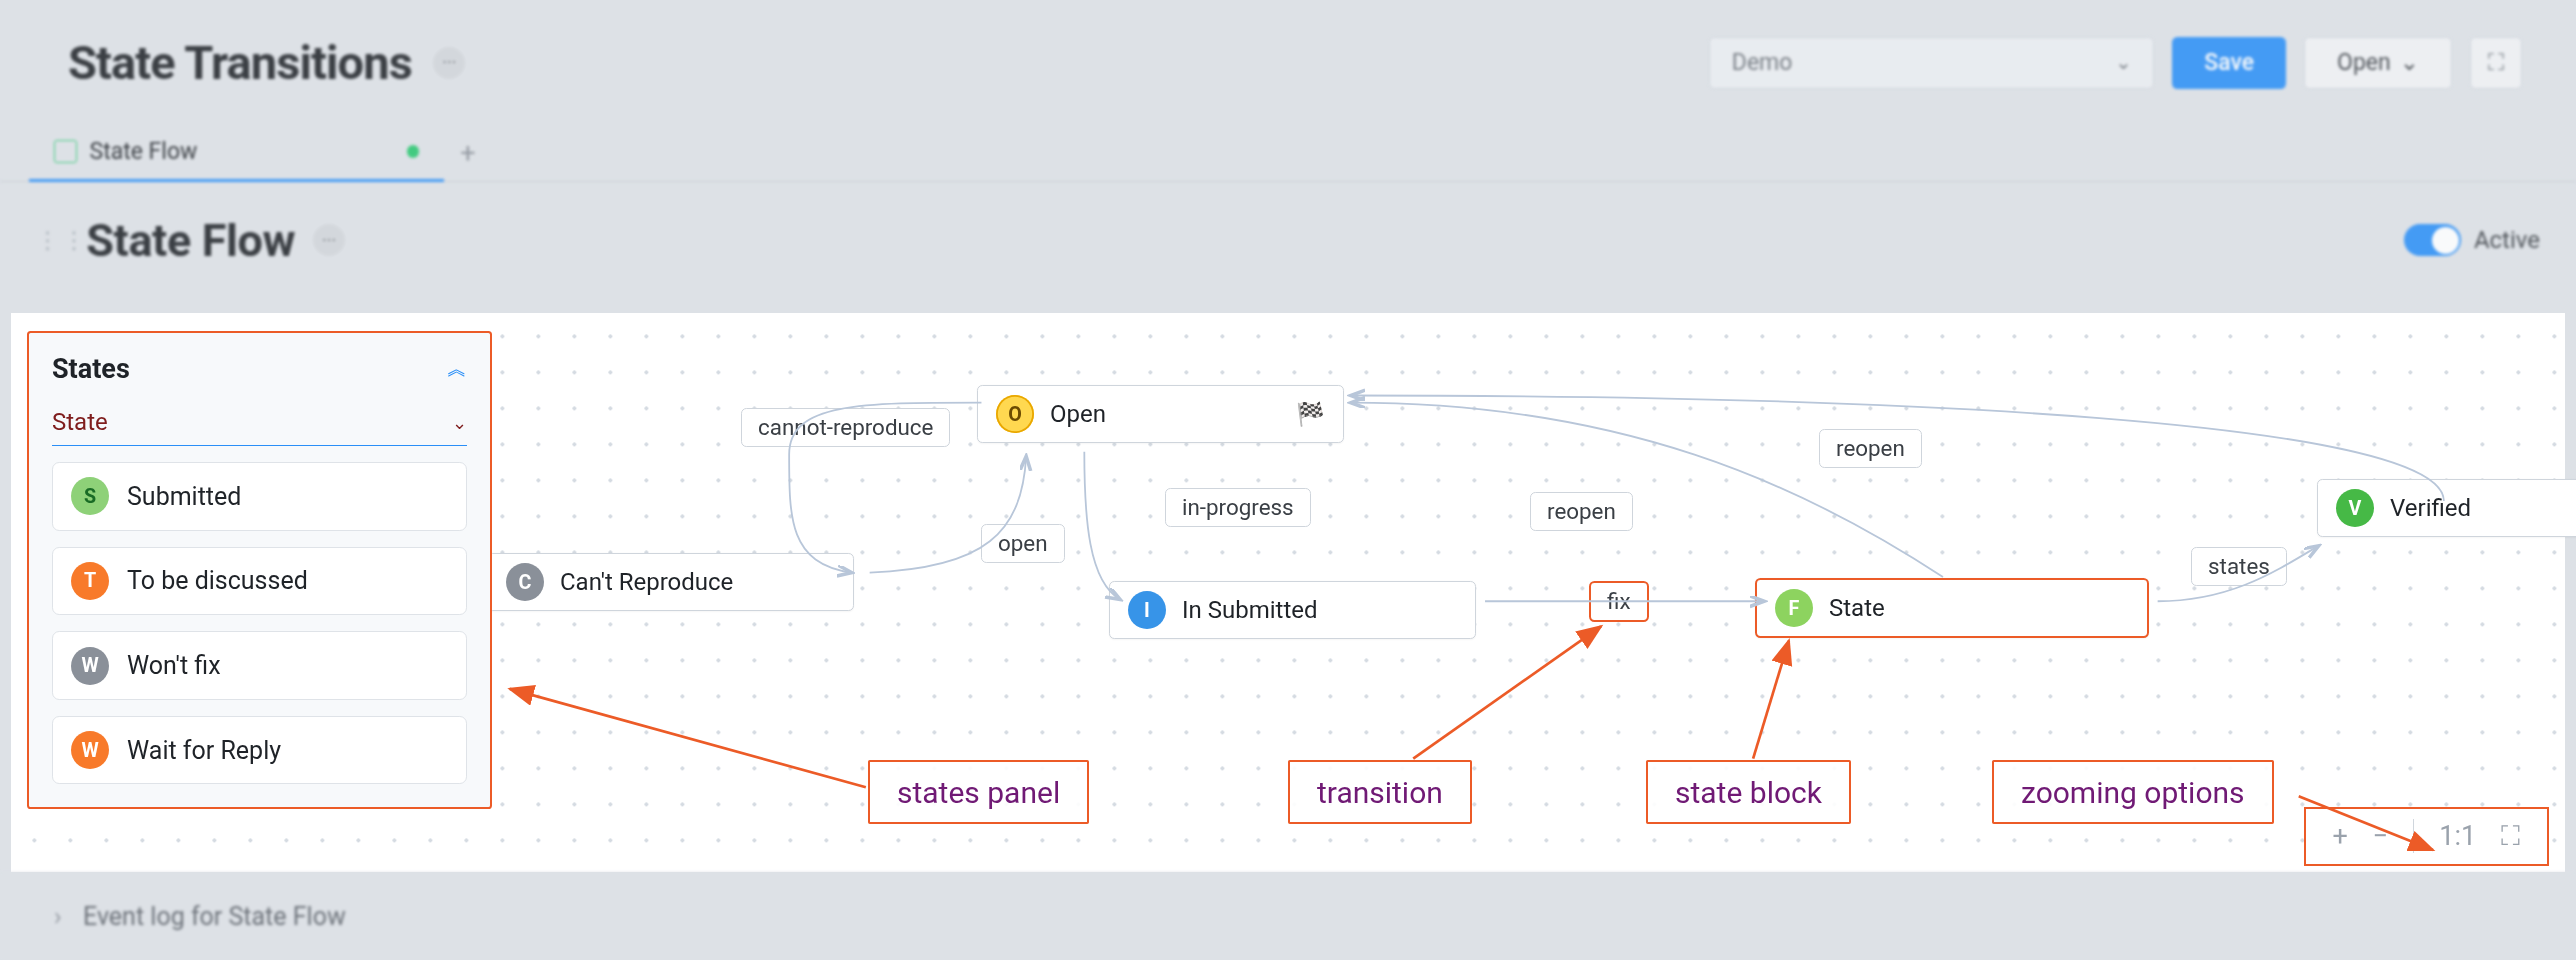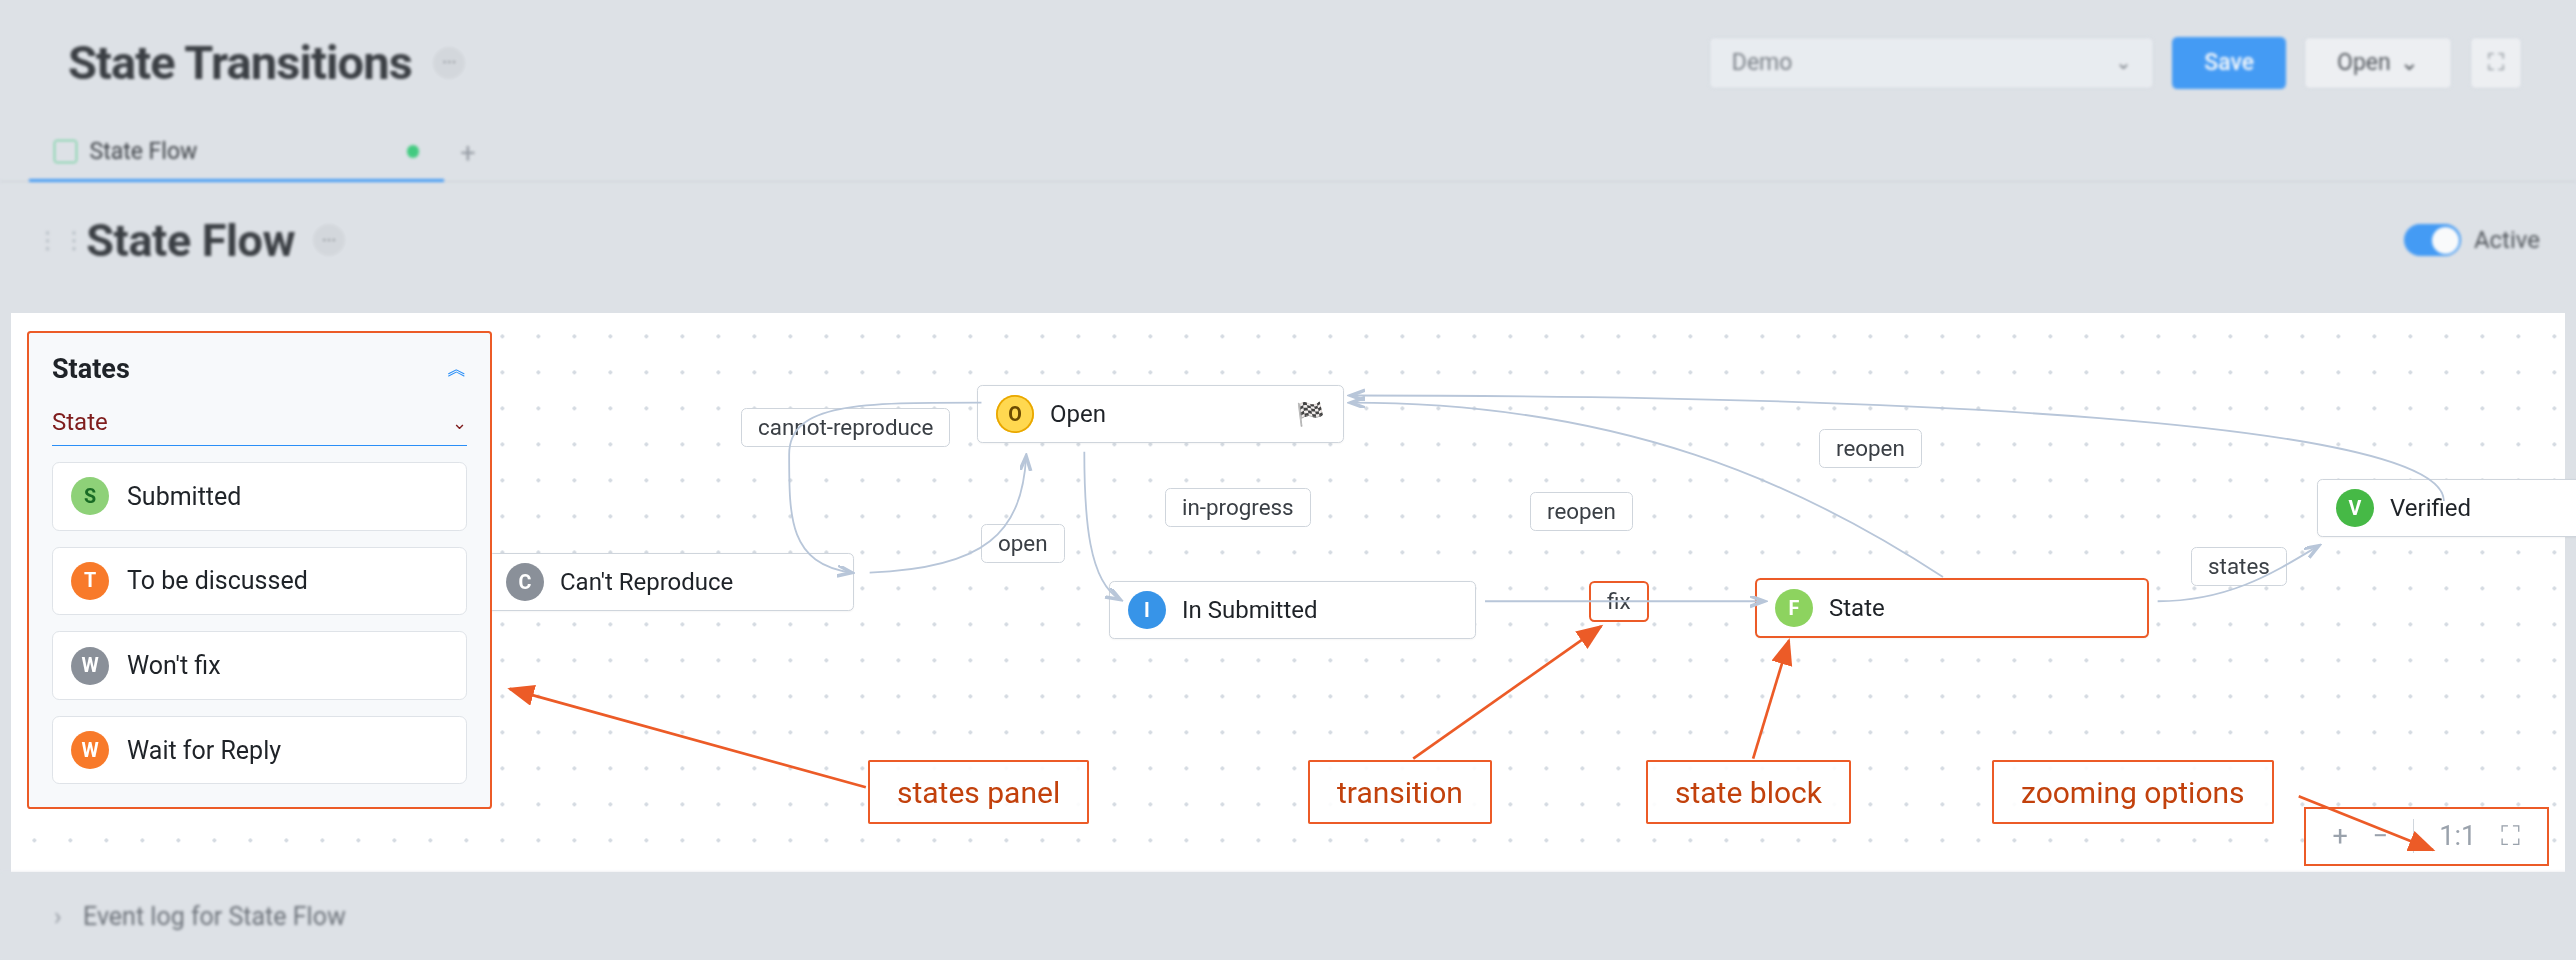--- a/index.html
+++ b/index.html
@@ -187,21 +187,21 @@
     background: #fff; border: 0.9px solid #cfd5dc; border-radius: 5.4px;
     padding: 5.4px 16px; font-size: 22.4px; color: #3a3f45;
   }
   .edge-label.highlight { border: 2.7px solid #ec5b27; }
 
   
   .callout {
     position: absolute;
     border: 2.7px solid #ec5b27; border-radius: 1.8px;
     background: rgba(255,255,255,.9);
-    color: #c2410c; font-size: 30px;
+    color: #701a75; font-size: 30px;
     padding: 12.5px 27px;
   }
   .arrow { stroke: #ec5b27; stroke-width: 3; fill: none; marker-end: url(#arrowhead); }
 
   
   .zoom-box {
     position: absolute; right: 27px; bottom: 95px;
     display: flex; align-items: center; gap: 25px;
     background: #fff; border: 2.7px solid #ec5b27;
     padding: 10.7px 27px; font-size: 27px; color: #9aa2ac;
@@ -342,21 +342,21 @@
         <span>Won't fix</span>
       </div>
       <div class="state-card">
         <span class="badge orange">W</span>
         <span>Wait for Reply</span>
       </div>
     </div>
 </div>
 
 <div class="callout" style="left:868px;  top:760px;"><span>states panel</span></div>
-<div class="callout" style="left:1288px; top:760px;margin-left:20px;"><span>transition</span></div>
+<div class="callout" style="left:1288px; top:760px;"><span>transition</span></div>
 <div class="callout" style="left:1646px; top:760px;"><span>state block</span></div>
 <div class="callout" style="left:1992px; top:760px;"><span>zooming options</span></div>
 
 <svg class="arrows" viewBox="0 0 2880 1074" width="2576" height="961">
   <defs>
     <marker id="arrowhead" markerWidth="12" markerHeight="12" refX="9" refY="4" orient="auto">
       <path d="M0,0 L10,4 L0,8 z" fill="#ec5b27"></path>
     </marker>
   </defs>
   <line class="arrow" x1="968" y1="880" x2="570" y2="770"></line>

